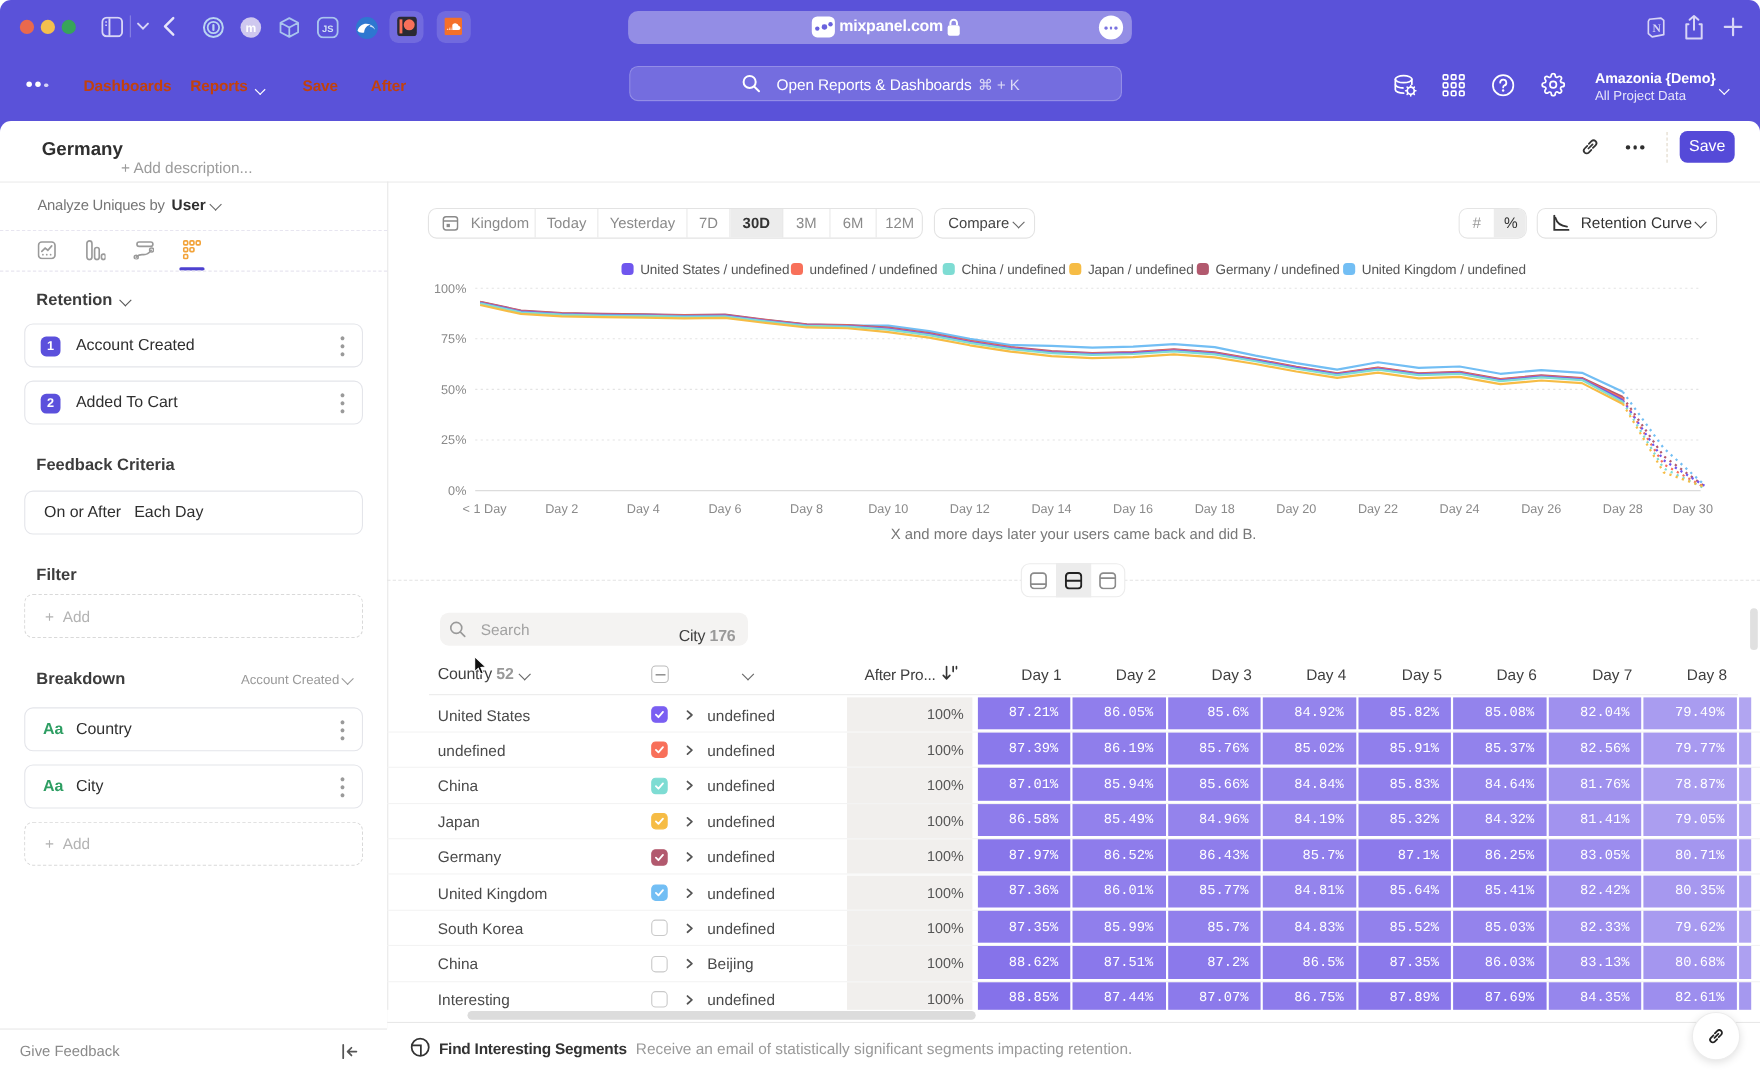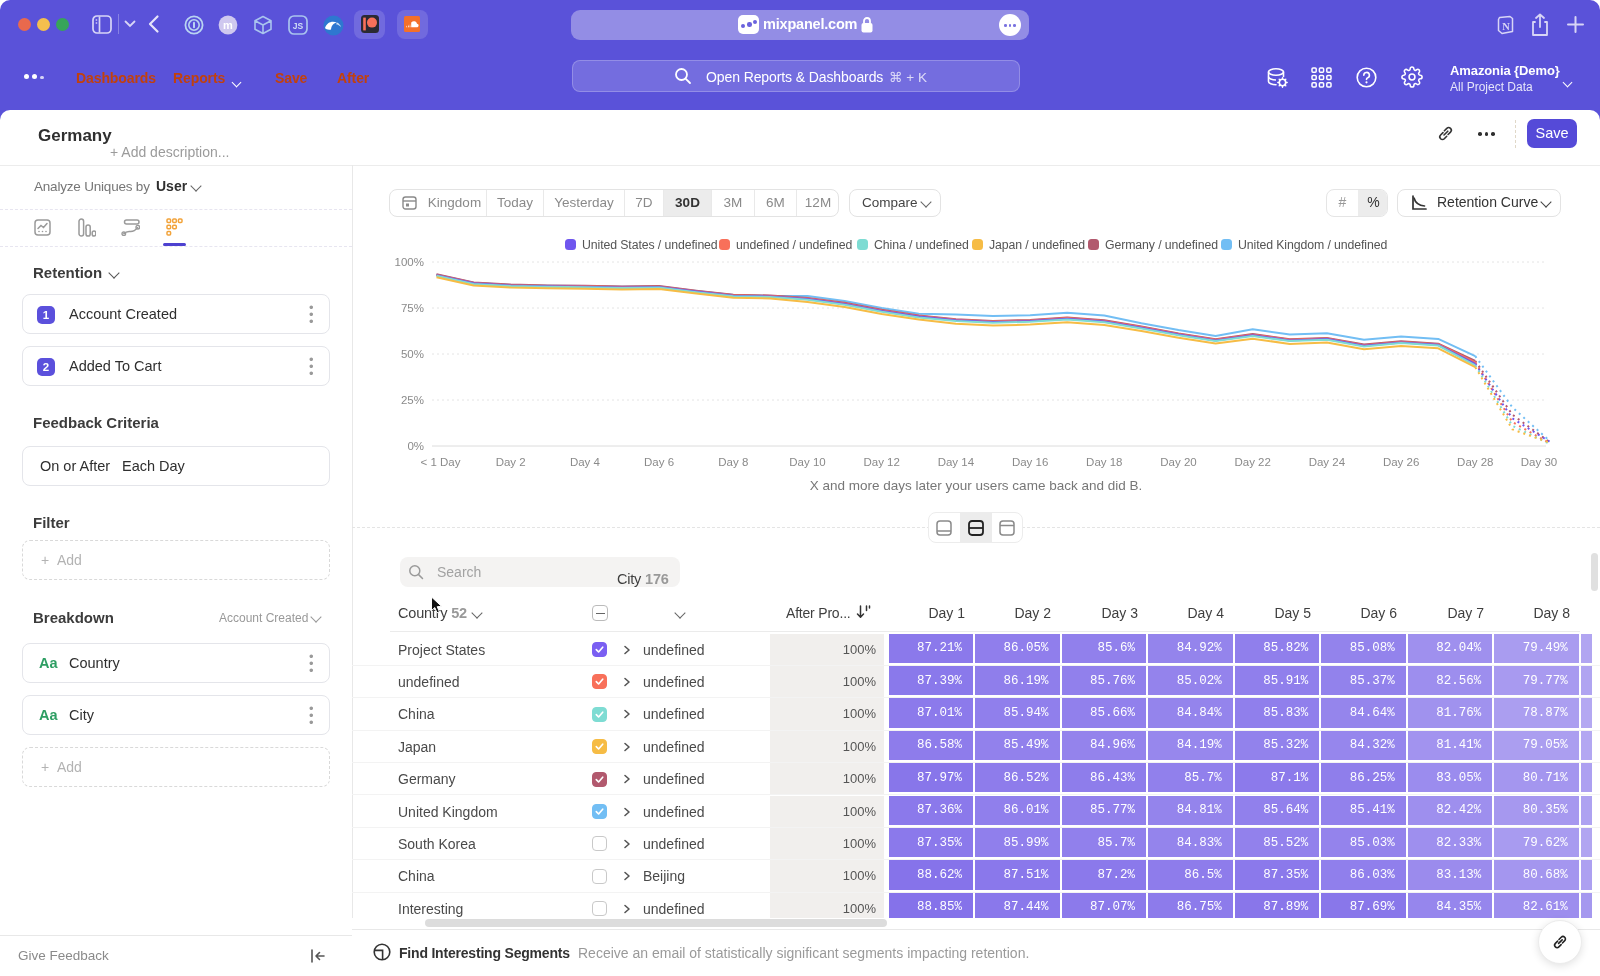--- a/index.html
+++ b/index.html
@@ -372,21 +372,21 @@
   <path d="M10.5 2 V6.5 M13.5 2 V4" stroke="#333" stroke-width="1.5" stroke-linecap="round"></path>
     </svg>
 <span class="dayh" style="left:888px;width:87px">Day 1</span><span class="dayh" style="left:974px;width:87px">Day 2</span><span class="dayh" style="left:1061px;width:87px">Day 3</span><span class="dayh" style="left:1147px;width:87px">Day 4</span><span class="dayh" style="left:1234px;width:87px">Day 5</span><span class="dayh" style="left:1320px;width:87px">Day 6</span><span class="dayh" style="left:1407px;width:87px">Day 7</span><span class="dayh" style="left:1493px;width:87px">Day 8</span>
 <div class="abs" style="left:390px;top:630.5px;width:1190px;height:1px;background:#ebebeb"></div>
 
 <svg class="abs" style="left:430px;top:596px" width="14" height="19" viewBox="0 0 14 19">
   <path d="M1.5 1 L1.5 14.5 L4.8 11.6 L7 16.8 L9.4 15.8 L7.2 10.7 L11.5 10.3 Z" fill="#111" stroke="#fff" stroke-width="1"></path>
     </svg>
 
 <div class="trow" style="top:633.5px">
-<span class="cname">Project States</span>
+<span class="cname">United States</span>
 <span class="cb" style="background:#7a5ff2;border-color:#7a5ff2">
         <svg width="11" height="11" viewBox="0 0 12 12">
           <path d="M2.5 6.2 L5 8.7 L9.5 3.5" stroke="#fff" stroke-width="1.8" fill="none" stroke-linecap="round" stroke-linejoin="round"></path>
         </svg>
       </span>
 <svg class="rchev" width="8" height="10" viewBox="0 0 8 10">
         <path d="M2 1.5 L6 5 L2 8.5" stroke="#555" stroke-width="1.6" fill="none" stroke-linecap="round" stroke-linejoin="round"></path>
       </svg>
 <span class="ccity">undefined</span>
 <span class="tbar"></span>

